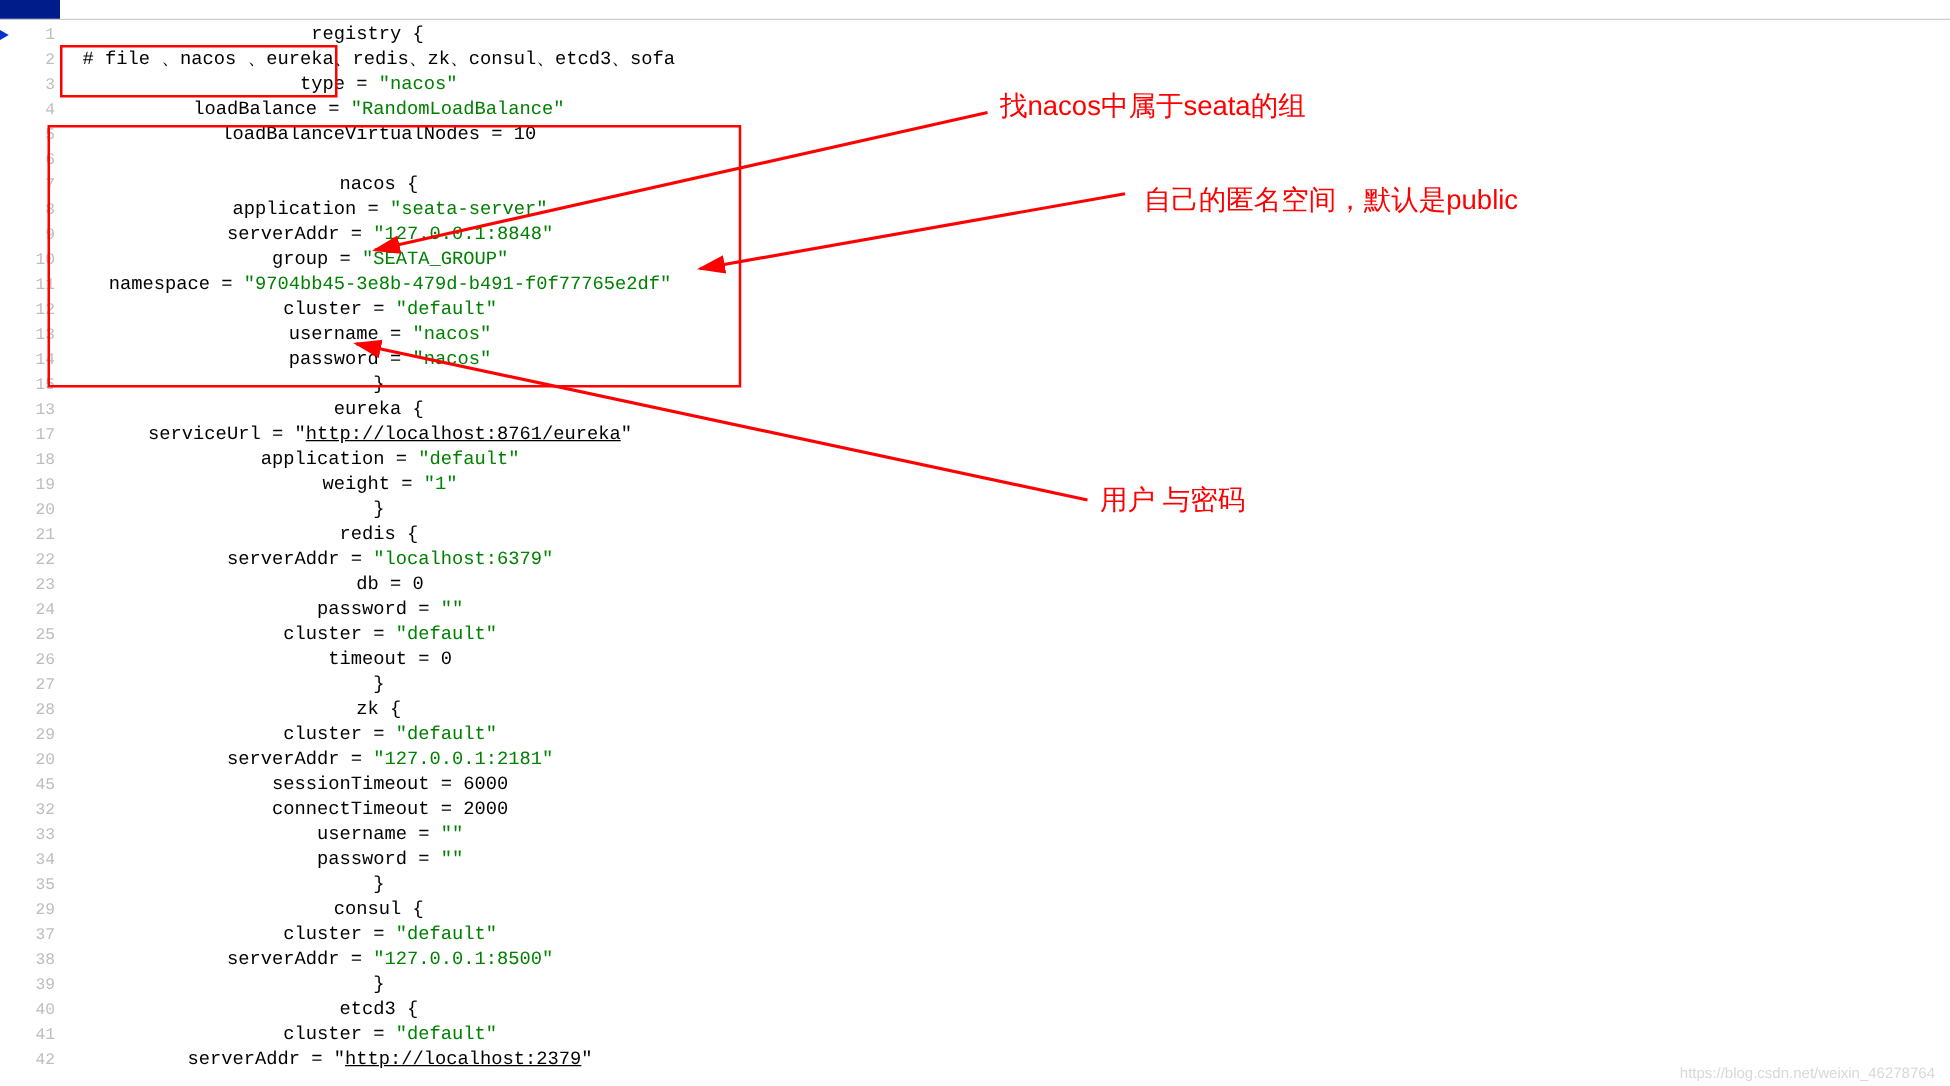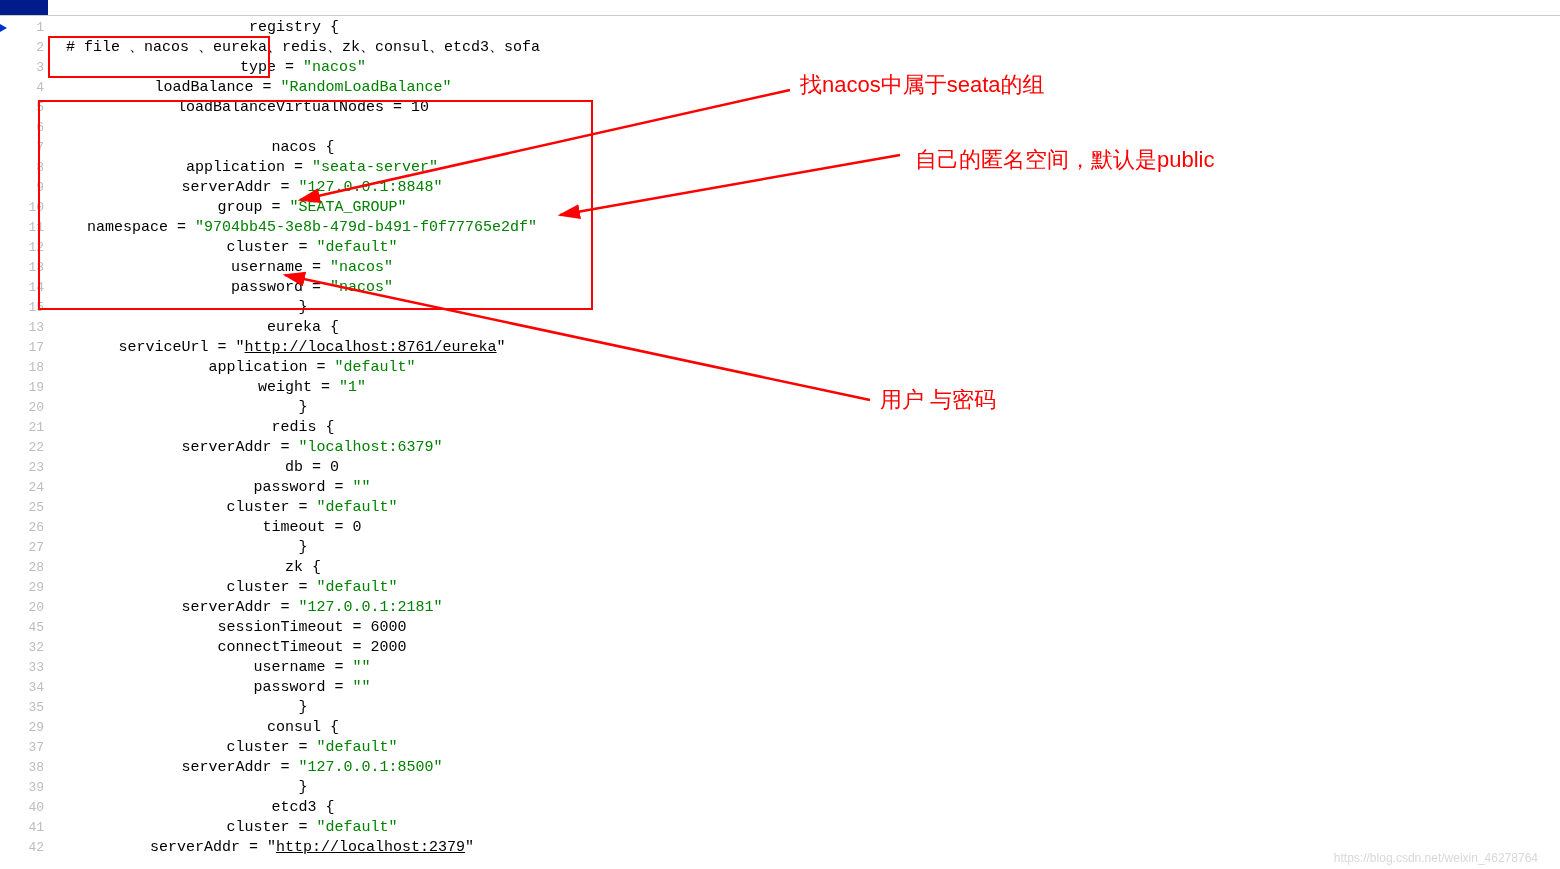--- a/index.html
+++ b/index.html
@@ -95,21 +95,21 @@
     pointer-events: none;
   }
   svg.arrows {
     position: absolute;
     left: 0; top: 0;
     width: 1560px; height: 869px;
     pointer-events: none;
   }
   .watermark {
     position: absolute;
-    right: 22px; bottom: 4px;
+    right: 12px; bottom: 4px;
     color: #d8d8d8;
     font-family: sans-serif;
     font-size: 12px;
   }
 </style>
 </head>
 <body>
 
 <div class="ruler">
   <div class="ruler-active"></div>

